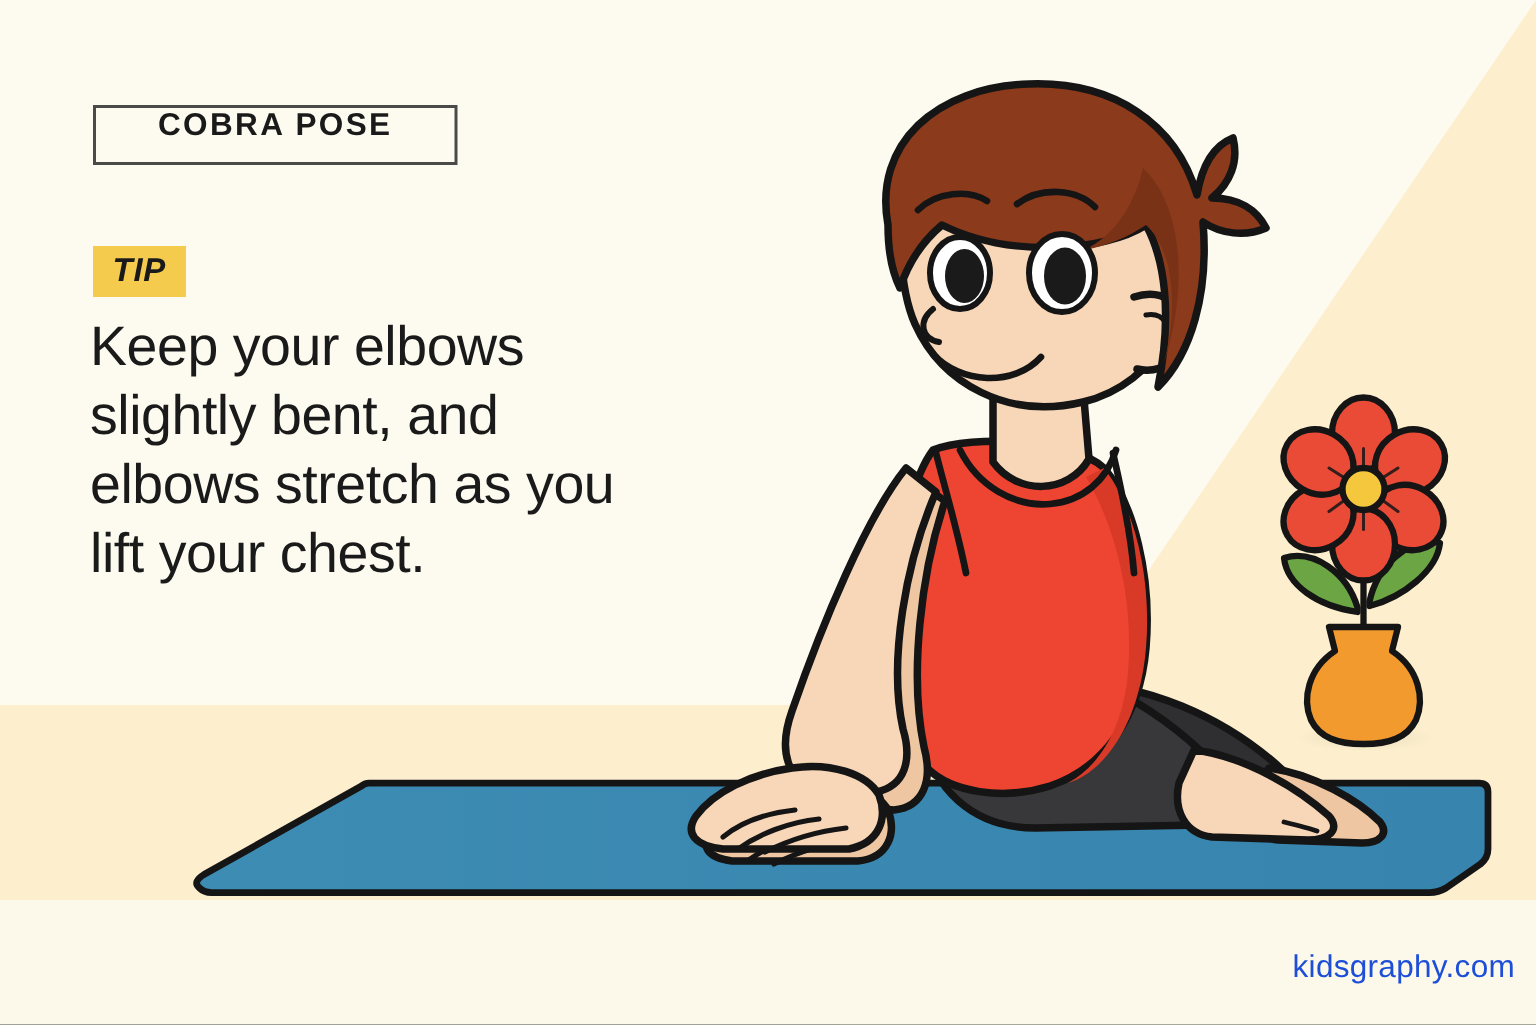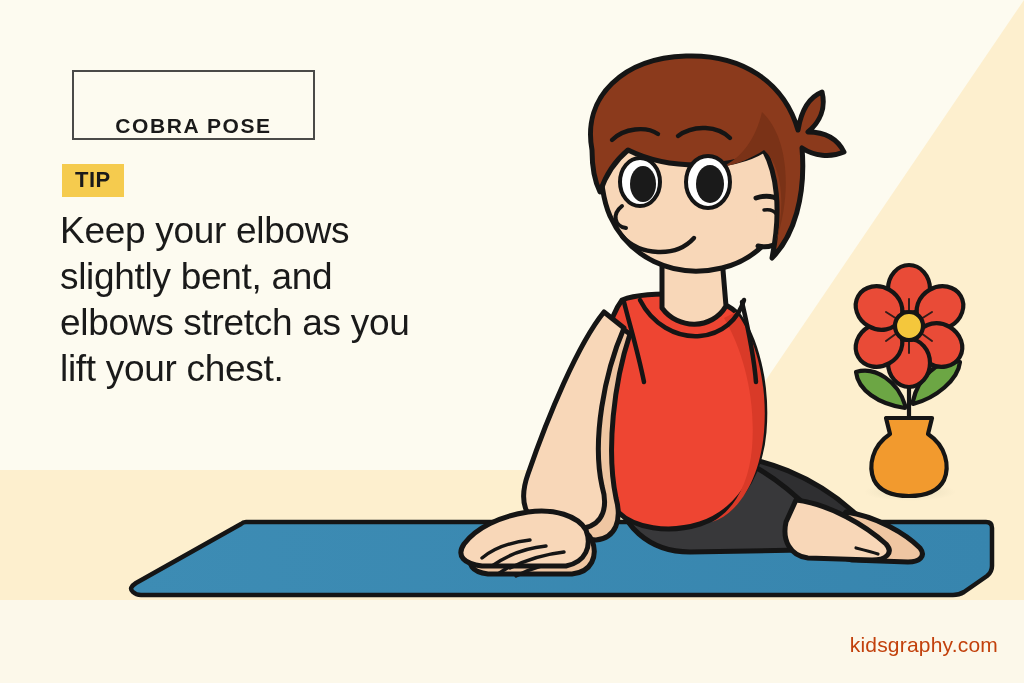--- a/index.html
+++ b/index.html
@@ -26,39 +26,40 @@
     background:#FDEFCE;
   }
   .bg-floor-lower {
     position:absolute;
     left:0; right:0; top:600px; bottom:0;
   }
 
   
   .title-box {
     position:absolute;
-    left:72px; top:70px;
-    width:243px; height:70px;
+    left:62px; top:70px;
+    width:243px; height:40px;
     border:2px solid #4a4a48;
-    display:flex; align-items:flex-end; justify-content:center;
+    display:flex; align-items:flex-start; justify-content:center;
     background:transparent;
   }
   .title-box .title-text {
     font-size:21px;
     font-weight:bold;
     letter-spacing:1.6px;
     color:#1a1a1a;
   }
 
   
   .tip-badge {
     position:absolute;
     left:62px; top:164px;
     padding:5px 13px 6px 13px;
     background:#F5CB4E;
+    font-style:italic;
   }
   .tip-badge .tip-text {
     font-size:22px;
     font-weight:bold;
     letter-spacing:0.5px;
     color:#1a1a1a;
     line-height:1;
   }
 
   
@@ -68,23 +69,23 @@
     width:370px;
     font-size:37px;
     line-height:1.24;
     color:#1a1a1a;
     letter-spacing:-0.3px;
   }
 
   
   .watermark {
     position:absolute;
-    right:26px; bottom:26px;
+    right:14px; bottom:26px;
     font-size:21px;
-    color:#c2410c;
+    color:#1d4ed8;
     letter-spacing:0.2px;
   }
 
   
   .illustration {
     position:absolute;
     left:0; top:0;
     width:1024px; height:683px;
     pointer-events:none;
   }

